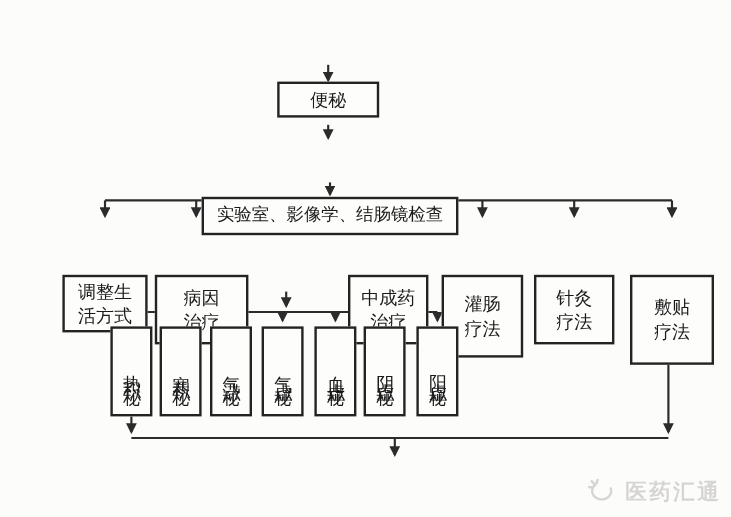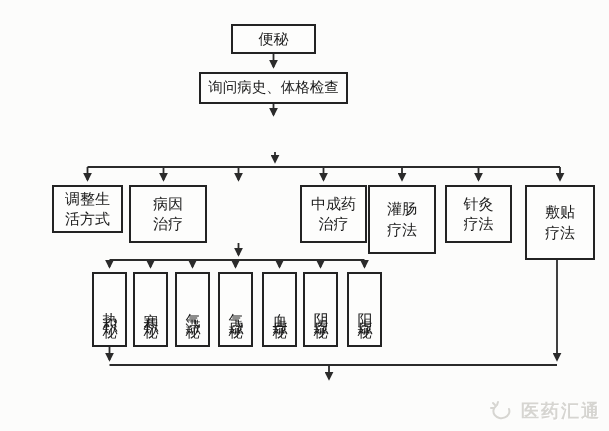--- a/index.html
+++ b/index.html
@@ -6,36 +6,36 @@
   .stage{
     position:relative;width:609px;height:431px;
     background:#fcfcfb;overflow:hidden;
     font-family:"DejaVu Sans",sans-serif;color:#1a1a1a;
   }
   .connectors{position:absolute;left:0;top:0;width:609px;height:431px;pointer-events:none;}
   .node{
     position:absolute;box-sizing:border-box;
     border:2px solid #232323;background:#fdfdfc;
     display:flex;flex-direction:column;align-items:center;justify-content:center;
-    text-align:center;font-size:15px;line-height:1.35;color:#1a1a1a;
+    text-align:center;font-size:15px;line-height:1.35;color:#1a1a1a;margin-top:44px;
   }
   .node .ln{white-space:nowrap;}
   .wide{white-space:nowrap;font-size:14.5px;}
   .vnode{
     position:absolute;box-sizing:border-box;
     border:2px solid #232323;background:#fdfdfc;
     display:flex;align-items:center;justify-content:center;
   }
   .vlabel{
     writing-mode:vertical-rl;text-orientation:upright;
     font-size:15px;letter-spacing:6px;line-height:1;color:#1a1a1a;
   }
   .watermark{
     position:absolute;right:8px;top:398px;height:26px;
-    display:flex;align-items:center;gap:6px;
+    display:flex;align-items:flex-start;gap:6px;
     color:#d6d5d1;font-size:18px;font-weight:bold;letter-spacing:2px;
     text-shadow:1px 1px 0 #ffffff;
     user-select:none;
   }
 </style>
 </head>
 <body>
 
 <div class="stage">
 
@@ -74,34 +74,34 @@
       <path d="M557 243 V360" marker-end="url(#ah)"></path>
       <path d="M109.5 365 H557"></path>
       <path d="M329 365 V379" marker-end="url(#ah)"></path>
     </g>
   </svg>
 
   <div class="node" style="left:231px;top:24px;width:85px;height:30px">
     <span class="ln">便秘</span>
   </div>
 
-  <div class="node" style="left:199px;top:72px;width:149px;height:32px">
-    <span class="ln wide">询问病史、体格检查</span>
+
+  <div class="node" style="left:168px;top:120px;width:214px;height:32px">
+    <span class="ln wide">实验室、影像学、结肠镜检查</span>
   </div>
-
 
   <div class="node" style="left:52px;top:185px;width:71px;height:48px">
     <div class="ln">调整生</div>
     <div class="ln">活方式</div>
   </div>
   <div class="node" style="left:129px;top:185px;width:78px;height:58px">
     <div class="ln">病因</div>
     <div class="ln">治疗</div>
   </div>
-  <div class="node" style="left:300px;top:185px;width:67px;height:58px">
+  <div class="node" style="left:290px;top:185px;width:67px;height:58px">
     <div class="ln">中成药</div>
     <div class="ln">治疗</div>
   </div>
   <div class="node" style="left:368px;top:185px;width:68px;height:69px">
     <div class="ln">灌肠</div>
     <div class="ln">疗法</div>
   </div>
   <div class="node" style="left:445px;top:185px;width:67px;height:58px">
     <div class="ln">针灸</div>
     <div class="ln">疗法</div>

